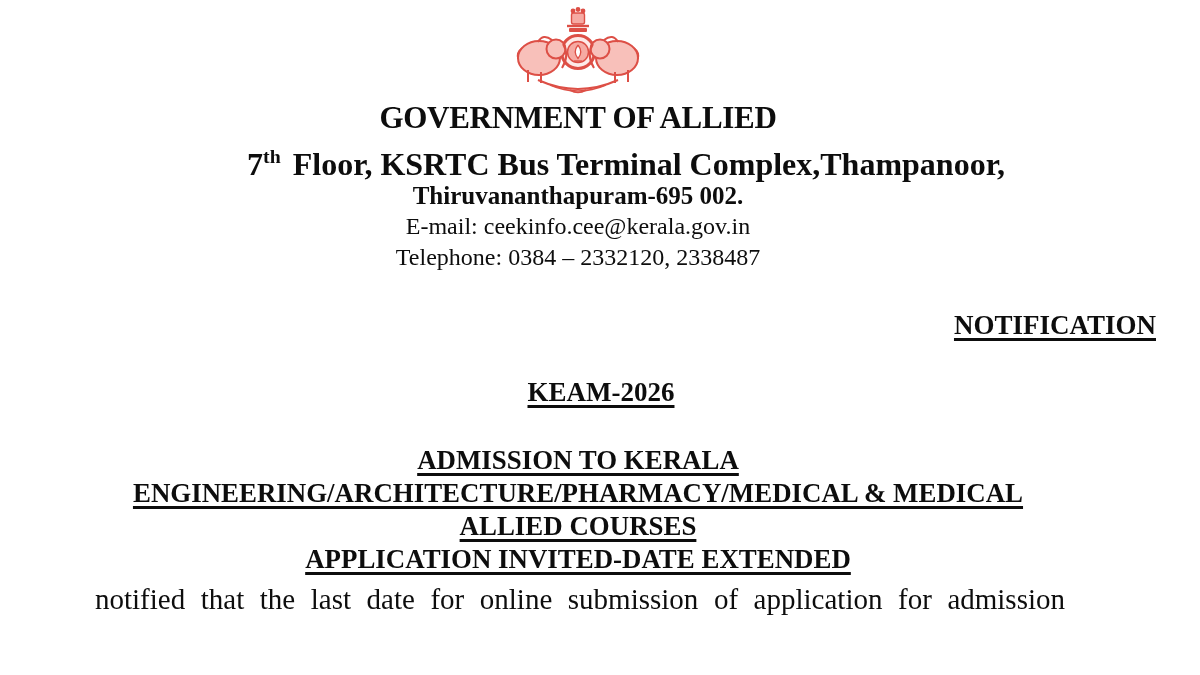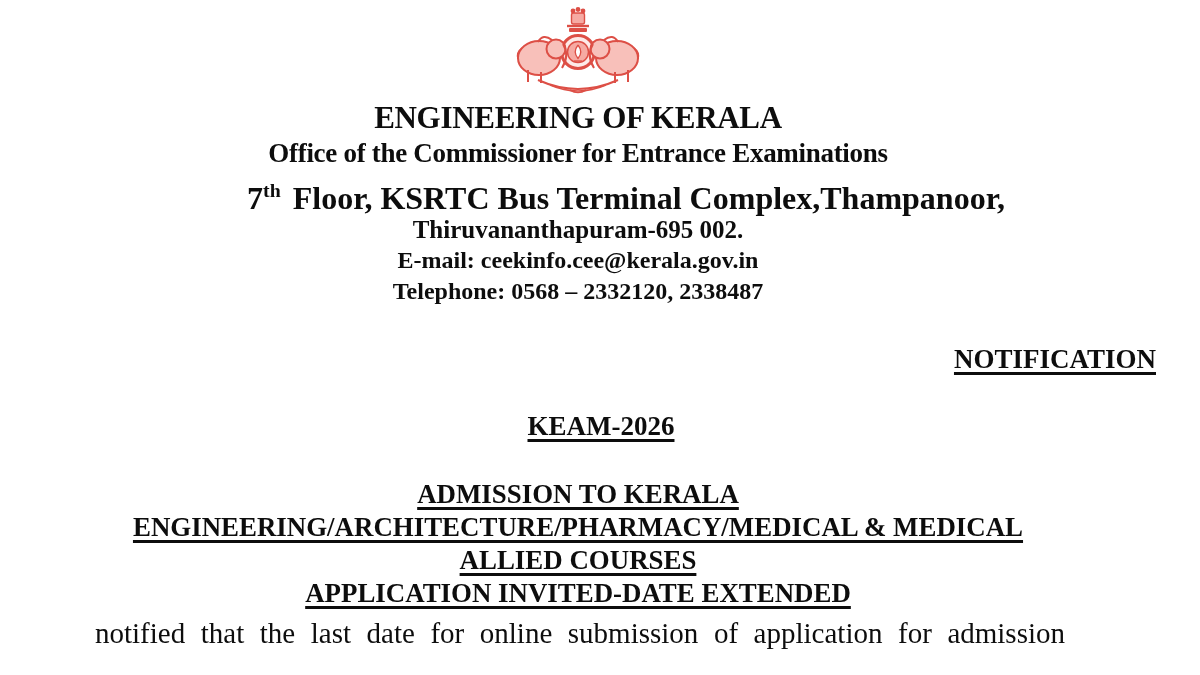--- a/index.html
+++ b/index.html
@@ -55,21 +55,21 @@
     font-weight: bold;
   }
   .addr2 {
     font-size: 25px;
     line-height: 31px;
     font-weight: bold;
   }
   .contact {
     font-size: 24px;
     line-height: 31px;
-    font-weight: bold;
+    font-weight: normal;
   }
   .h-notification {
     margin-top: 36px;
     font-size: 27px;
     line-height: 33px;
     font-weight: bold;
     text-align: right;
   }
   .h-exam {
     margin-top: 34px;
@@ -150,26 +150,25 @@
         <circle cx="46" cy="43" r="9.5"></circle>
         <path d="M53,38 q7,11 -1,24" fill="none"></path>
         <path d="M42,34 q-9,-7 -14,2" fill="none"></path>
         <line x1="18" y1="64" x2="18" y2="76"></line>
         <line x1="31" y1="66" x2="31" y2="77"></line>
         <path d="M12,42 q-6,4 -4,11" fill="none" stroke-width="1.4"></path>
       </g>
     </svg>
   </div>
 
-  <div class="col title">ENGINEERING OF KERALA</div>
-  <div class="col office">Office of the Commissioner for Entrance Examinations</div>
+  <div class="col title">GOVERNMENT OF ALLIED</div>
   <div class="col addr1"><span>7</span><sup>th</sup><span>Floor, KSRTC Bus Terminal Complex,Thampanoor,</span></div>
   <div class="col addr2">Thiruvananthapuram-695 002.</div>
   <div class="col contact">E-mail: ceekinfo.cee@kerala.gov.in</div>
-  <div class="col contact">Telephone: 0568 – 2332120, 2338487</div>
+  <div class="col contact">Telephone: 0384 – 2332120, 2338487</div>
 
   <div class="col h-notification"><span class="u">NOTIFICATION</span></div>
   <div class="col h-exam"><span class="u">KEAM-2026</span></div>
 
   <div class="col subject-block">
     <div><span class="u">ADMISSION TO KERALA</span></div>
     <div><span class="u">ENGINEERING/ARCHITECTURE/PHARMACY/MEDICAL &amp; MEDICAL</span></div>
     <div><span class="u">ALLIED COURSES</span></div>
     <div><span class="u">APPLICATION INVITED-DATE EXTENDED</span></div>
   </div>

